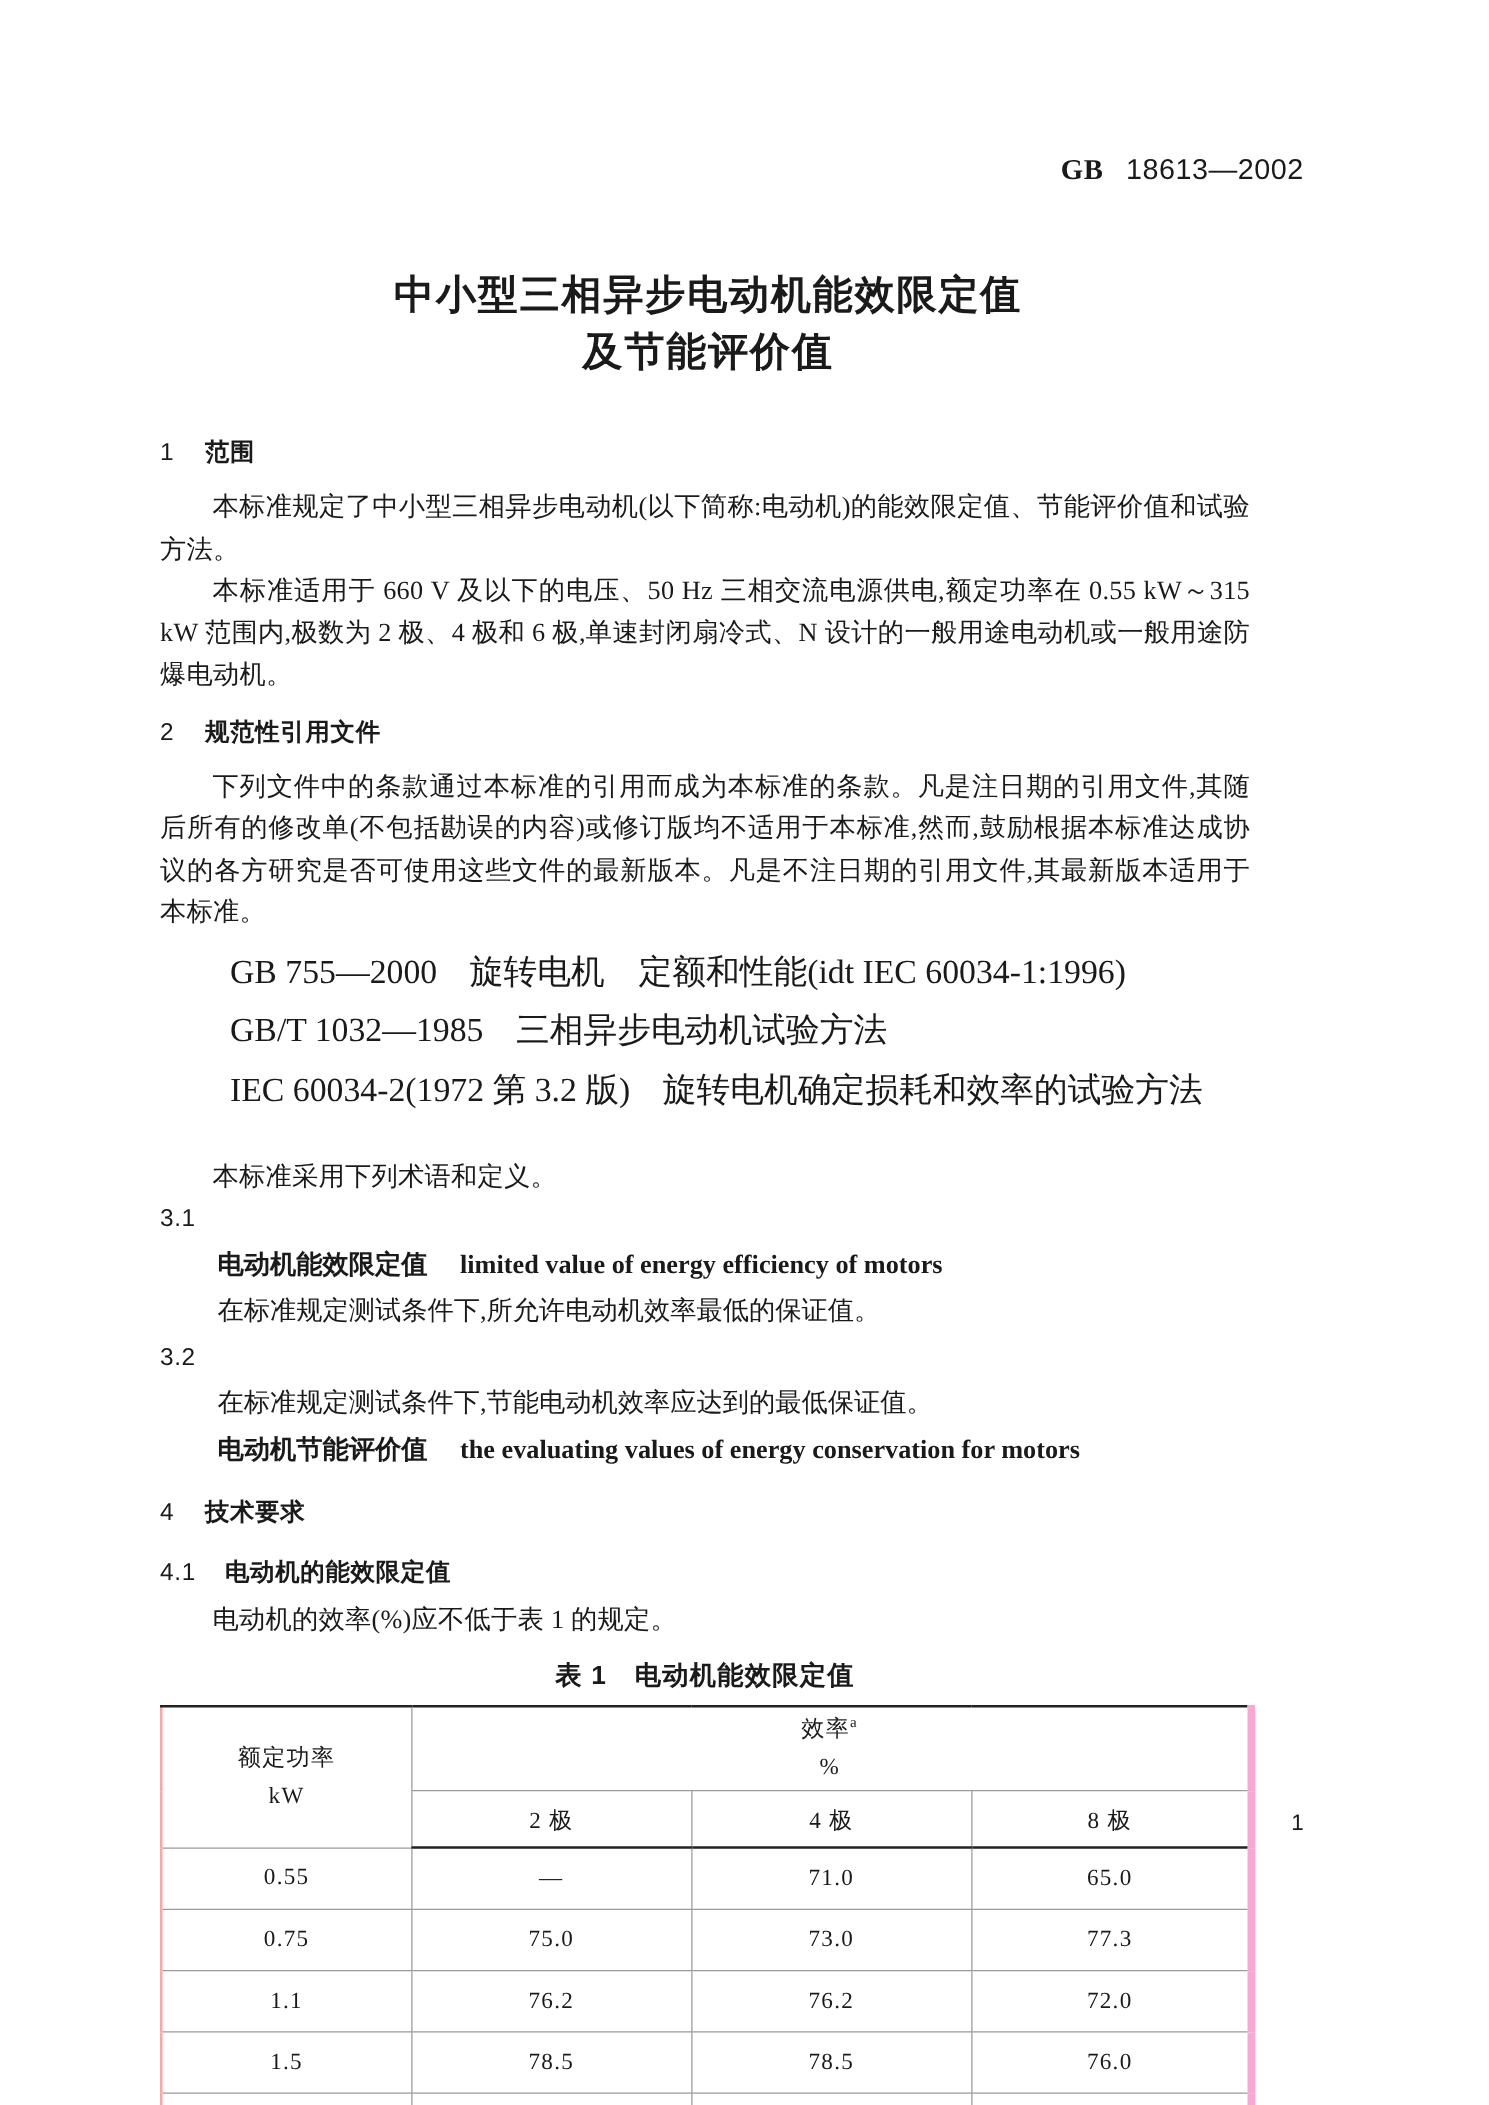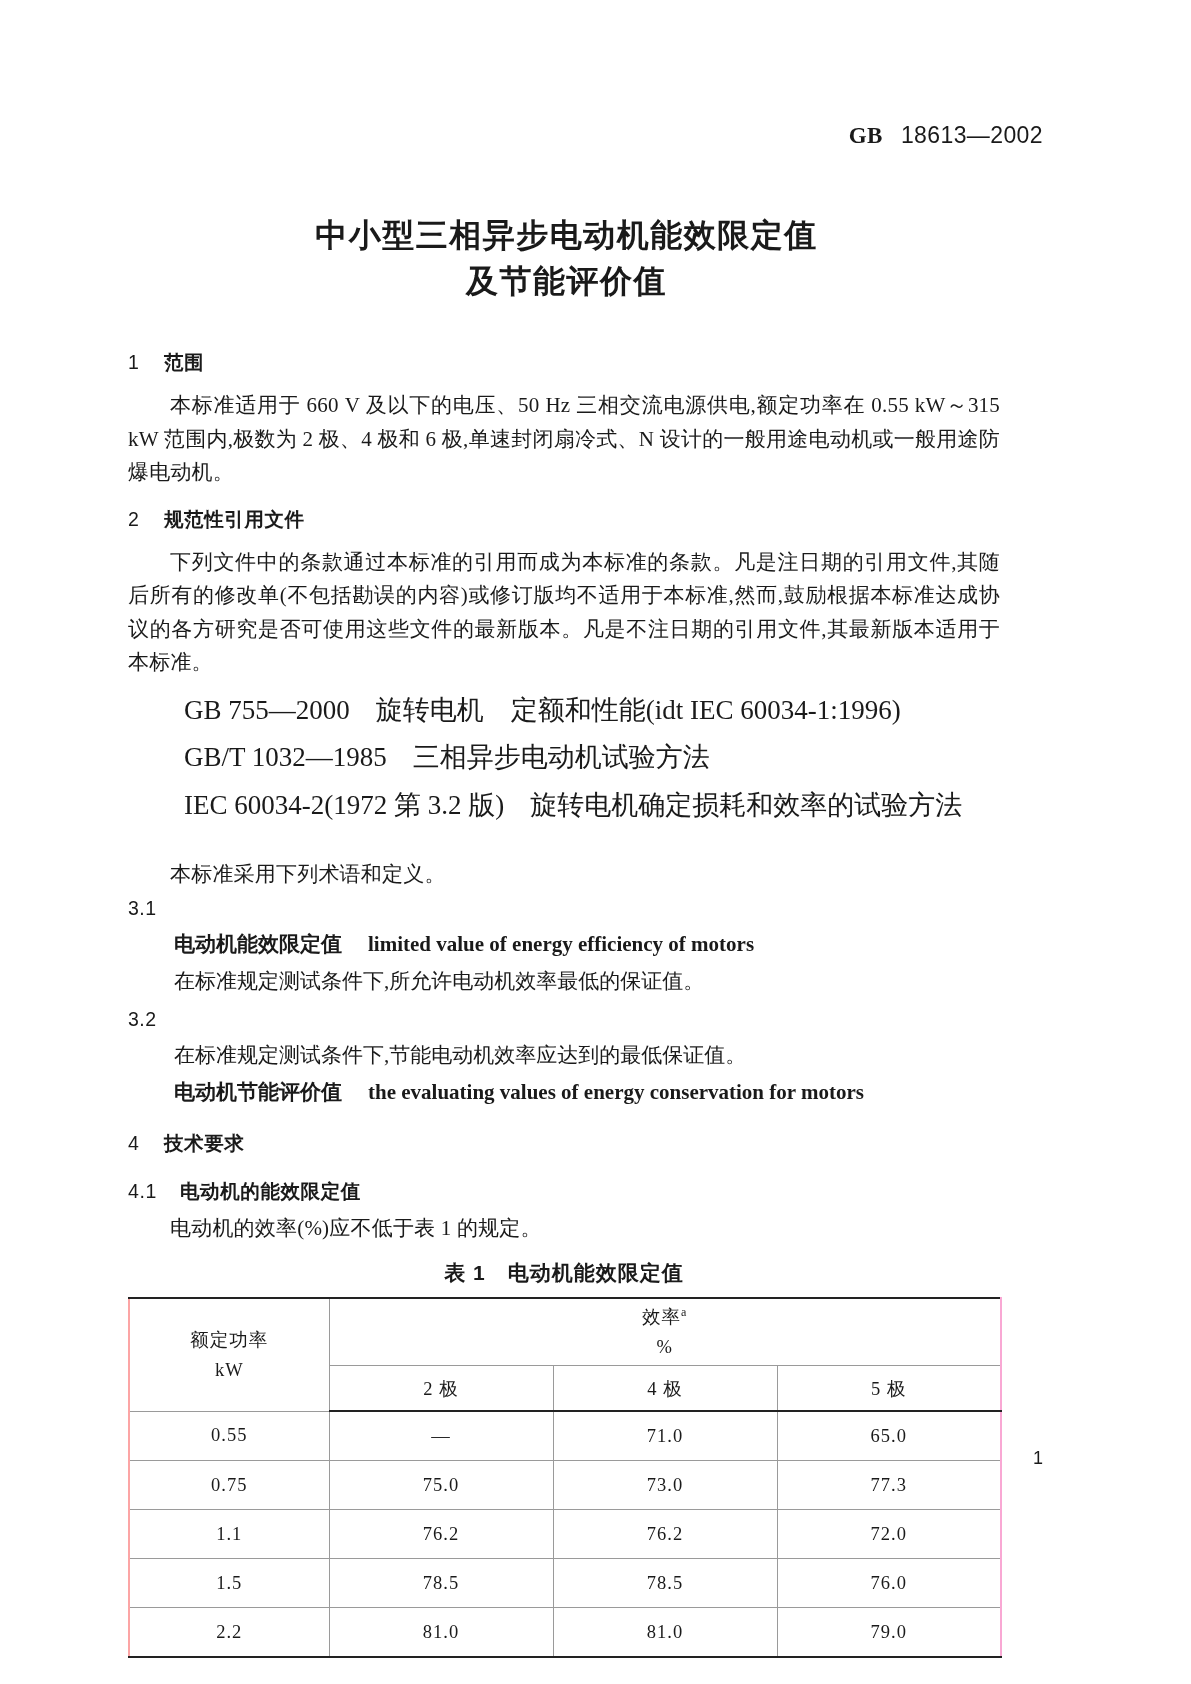--- a/index.html
+++ b/index.html
@@ -133,21 +133,21 @@
   }
   table.spec td, table.spec th {
     border: 1px solid #9a9a9a;
     text-align: center;
     font-weight: normal;
     letter-spacing: 1px;
     padding: 0;
   }
   table.spec .outer-top { border-top: 2px solid #222; }
   table.spec .outer-left { border-left: 2px solid #fca5a5; }
-  table.spec .outer-right { border-right: 2px solid #f9a8d4; }
+  table.spec .outer-right { border-right: 6px solid #f9a8d4; }
   table.spec .thick-bottom { border-bottom: 2px solid #222; }
   .cell-power {
     height: 104px;
     line-height: 30px;
   }
   .cell-eff-top {
     height: 66px;
     line-height: 30px;
     padding-top: 6px;
   }
@@ -184,20 +184,21 @@
     <div>中小型三相异步电动机能效限定值</div>
     <div>及节能评价值</div>
   </div>
 
   <div class="content">
 
     <h2 class="clause">
       <span class="cnum">1</span><span>范围</span>
     </h2>
     <div class="sp-10"></div>
+    <p class="para indent">本标准规定了中小型三相异步电动机(以下简称:电动机)的能效限定值、节能评价值和试验方法。</p>
     <p class="para indent">本标准适用于 660 V 及以下的电压、50 Hz 三相交流电源供电,额定功率在 0.55 kW～315 kW 范围内,极数为 2 极、4 极和 6 极,单速封闭扇冷式、N 设计的一般用途电动机或一般用途防爆电动机。</p>
 
     <div class="sp-12"></div>
 
     <h2 class="clause">
       <span class="cnum">2</span><span>规范性引用文件</span>
     </h2>
     <div class="sp-10"></div>
     <p class="para indent">下列文件中的条款通过本标准的引用而成为本标准的条款。凡是注日期的引用文件,其随后所有的修改单(不包括勘误的内容)或修订版均不适用于本标准,然而,鼓励根据本标准达成协议的各方研究是否可使用这些文件的最新版本。凡是不注日期的引用文件,其最新版本适用于本标准。</p>
 
@@ -256,21 +257,21 @@
             <div>kW</div>
           </td>
           <td class="cell-eff-top outer-top outer-right" colspan="3">
             <div><span>效率</span><sup class="note">a</sup></div>
             <div>%</div>
           </td>
         </tr>
         <tr>
           <td class="cell-pole thick-bottom">2 极</td>
           <td class="cell-pole thick-bottom">4 极</td>
-          <td class="cell-pole thick-bottom outer-right">5 极</td>
+          <td class="cell-pole thick-bottom outer-right">8 极</td>
         </tr>
 
         <tr>
           <td class="cell-data outer-left">0.55</td>
           <td class="cell-data">—</td>
           <td class="cell-data">71.0</td>
           <td class="cell-data outer-right">65.0</td>
         </tr>
         <tr>
           <td class="cell-data outer-left">0.75</td>

